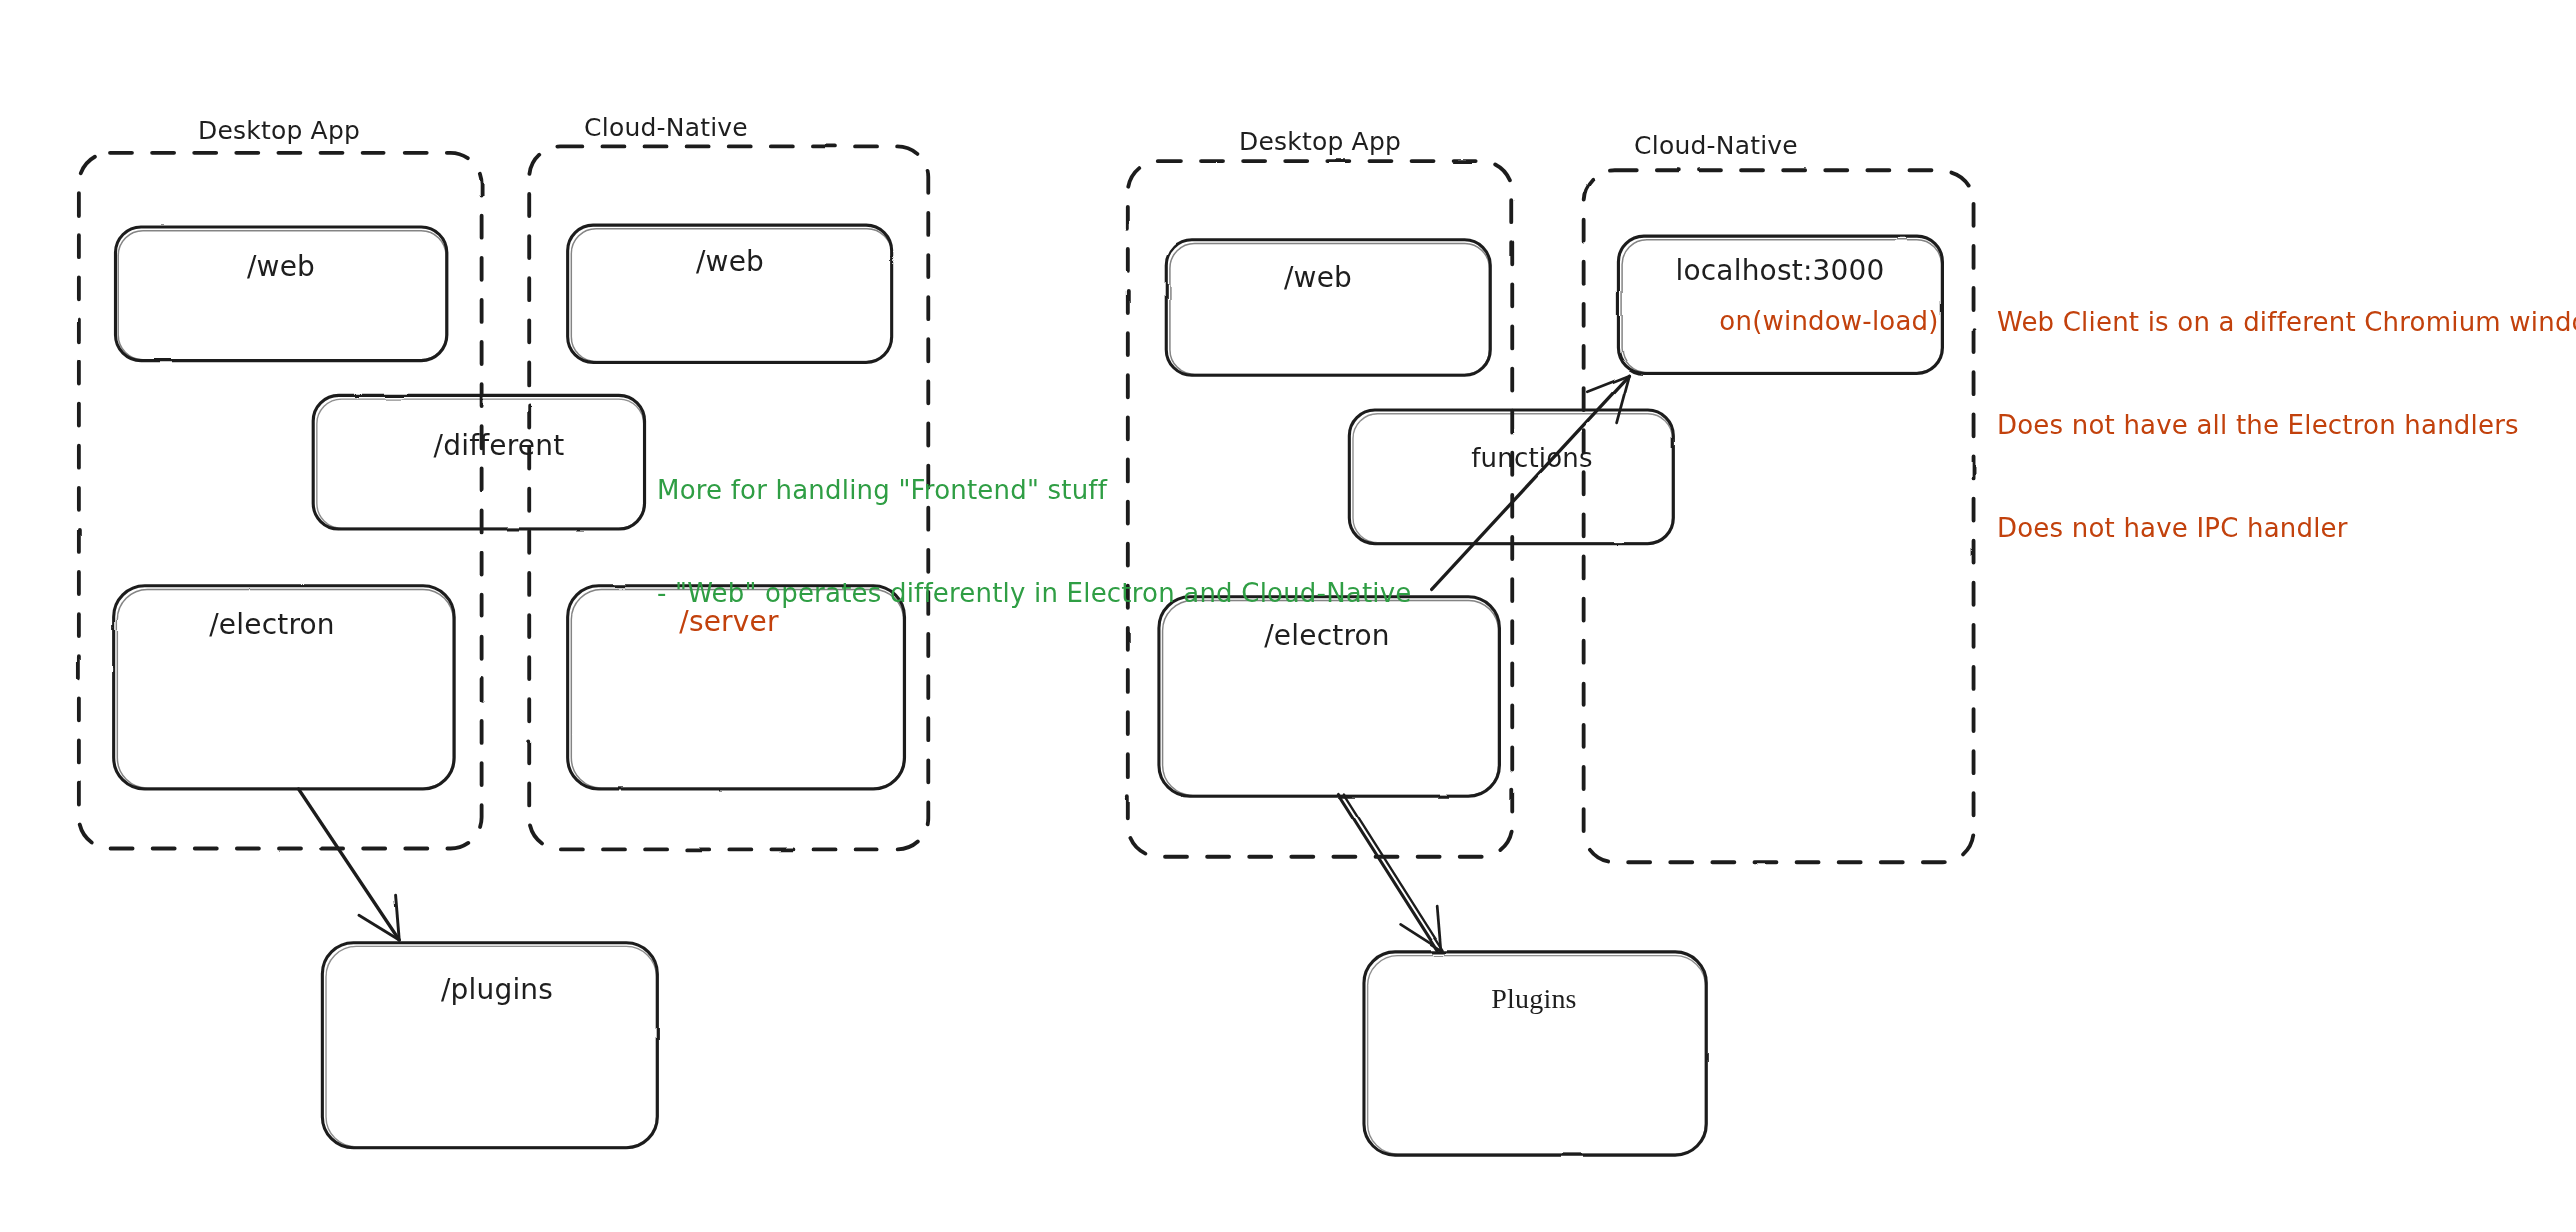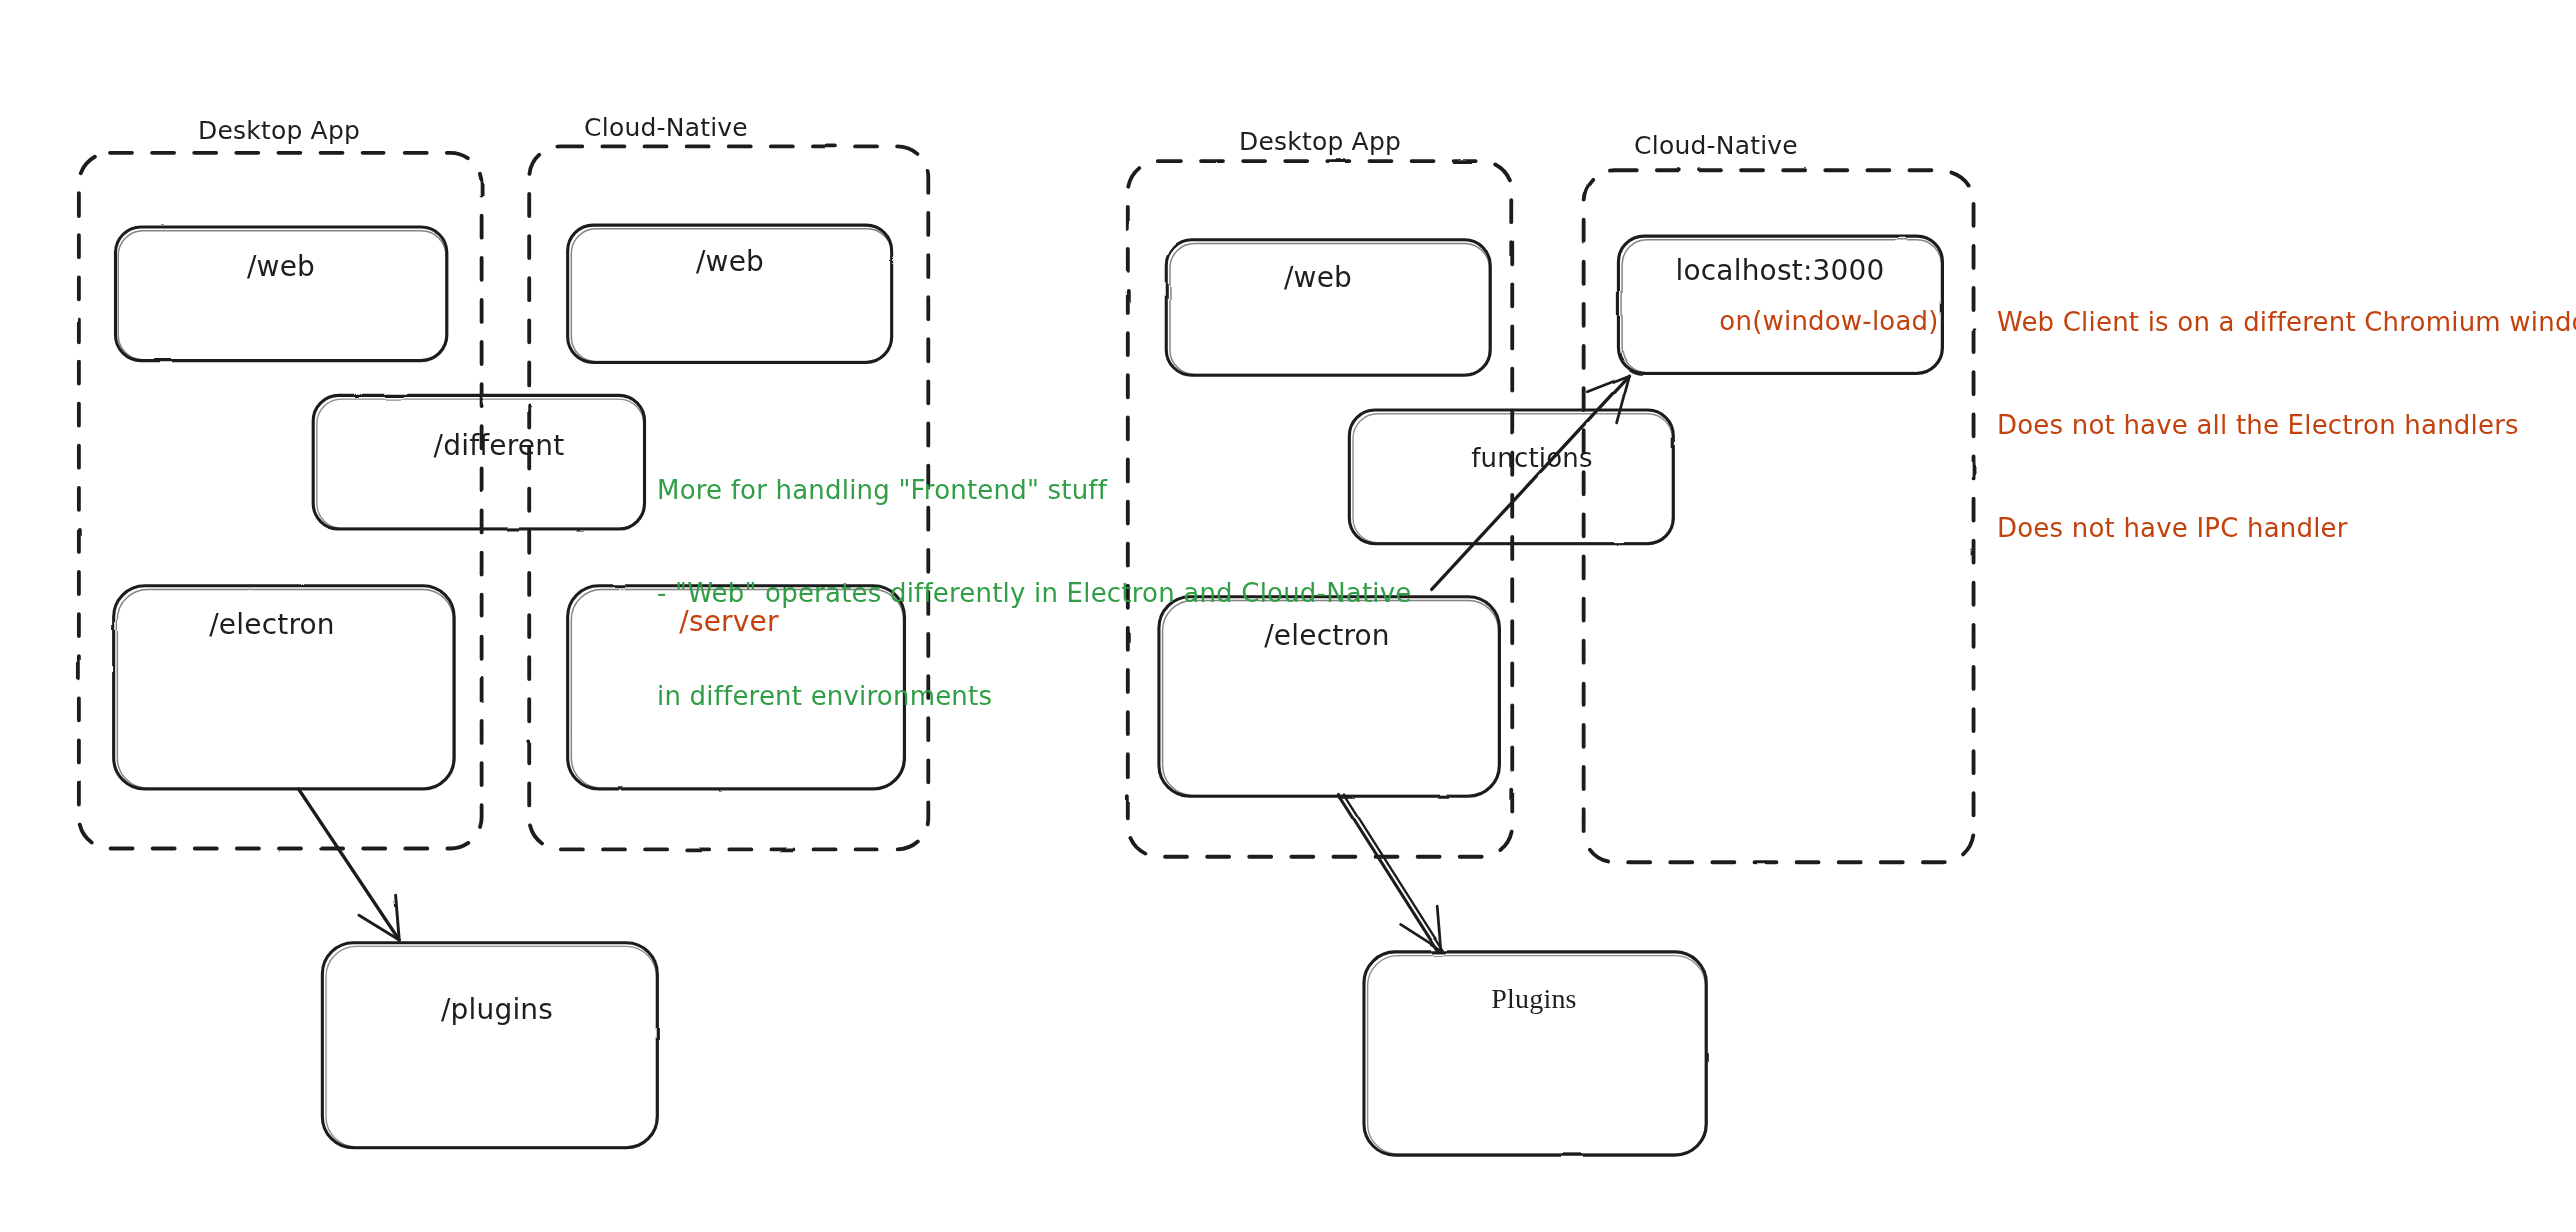--- a/index.html
+++ b/index.html
@@ -166,26 +166,25 @@
   </svg>
 
   <div class="txt group-label" style="left:279px; top:115px;">Desktop App</div>
   <div class="txt group-label" style="left:666px; top:112px;">Cloud-Native</div>
 
   <div class="txt node-label" style="left:281px; top:249px;">/web</div>
   <div class="txt node-label" style="left:730px; top:244px;">/web</div>
   <div class="txt node-label" style="left:499px; top:428px;">/different</div>
   <div class="txt node-label" style="left:272px; top:607px;">/electron</div>
   <div class="txt node-label red" style="left:729px; top:604px;">/server</div>
-  <div class="txt node-label" style="left:497px; top:972px;margin-top:20px;">/plugins</div>
+  <div class="txt node-label" style="left:497px; top:972px;">/plugins</div>
 
   <div class="txt ann green" style="left:657px; top:404px;">
     <div>More for handling "Frontend" stuff</div>
     <div>- "Web" operates differently in Electron and Cloud-Native</div>
-    <div>in different environments</div>
   </div>
 
   <div class="txt group-label" style="left:1320px; top:126px;">Desktop App</div>
   <div class="txt group-label" style="left:1716px; top:130px;">Cloud-Native</div>
 
   <div class="txt node-label" style="left:1318px; top:260px;">/web</div>
   <div class="txt node-label" style="left:1780px; top:253px;">localhost:3000</div>
   <div class="txt node-label small red" style="left:1829px; top:305px;">on(window-load)</div>
   <div class="txt node-label small" style="left:1532px; top:442px;">functions</div>
   <div class="txt node-label" style="left:1327px; top:618px;">/electron</div>

